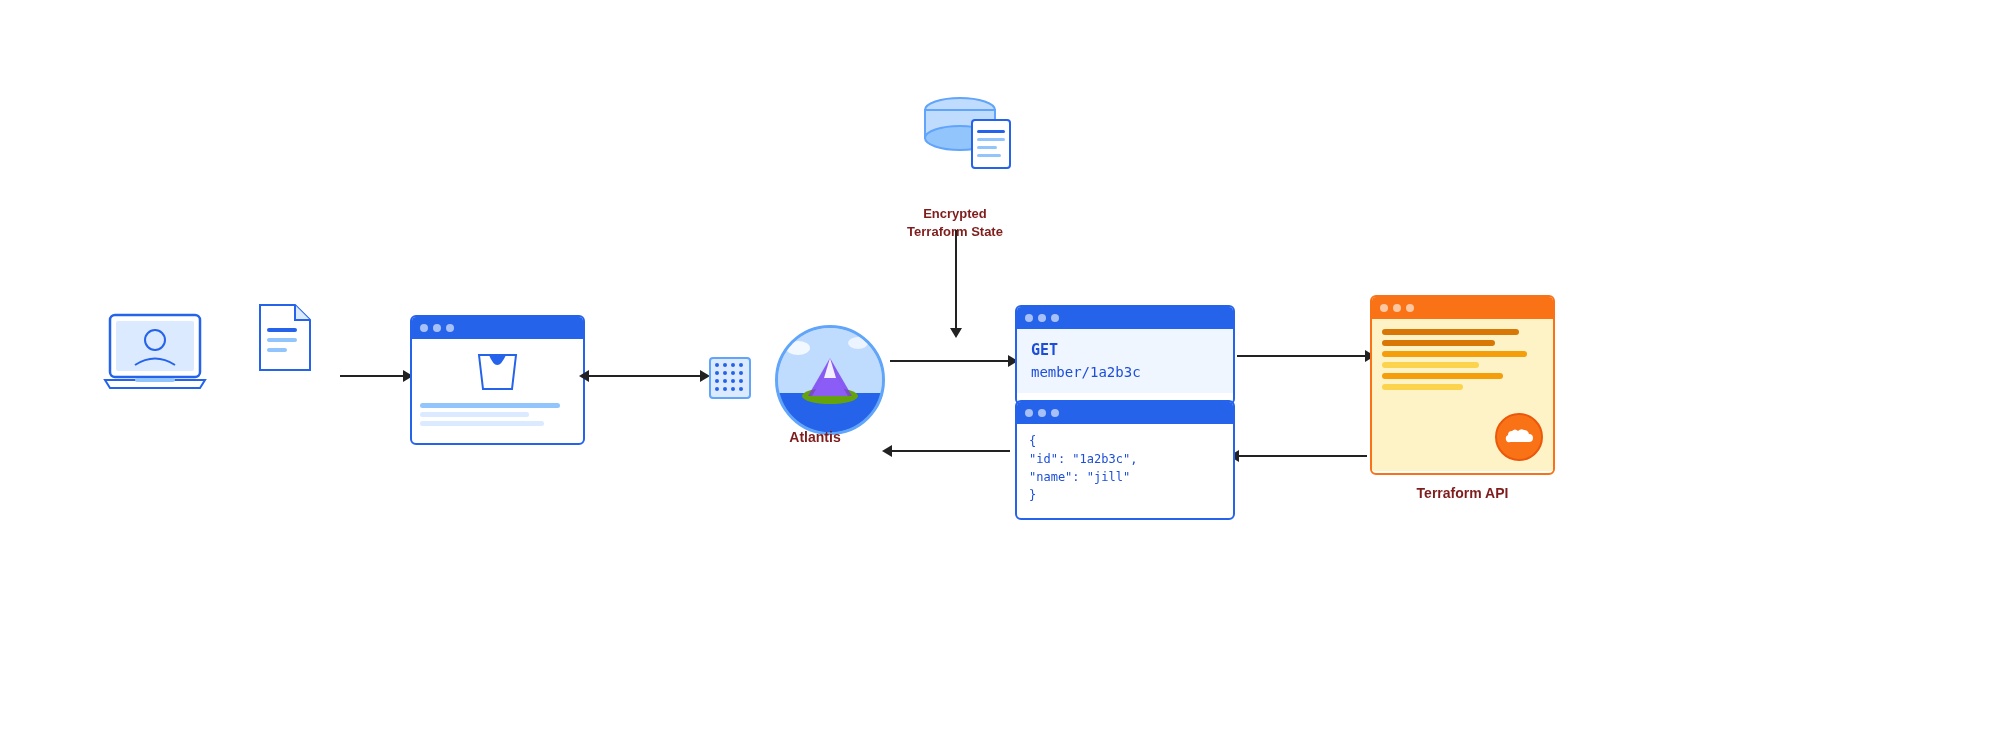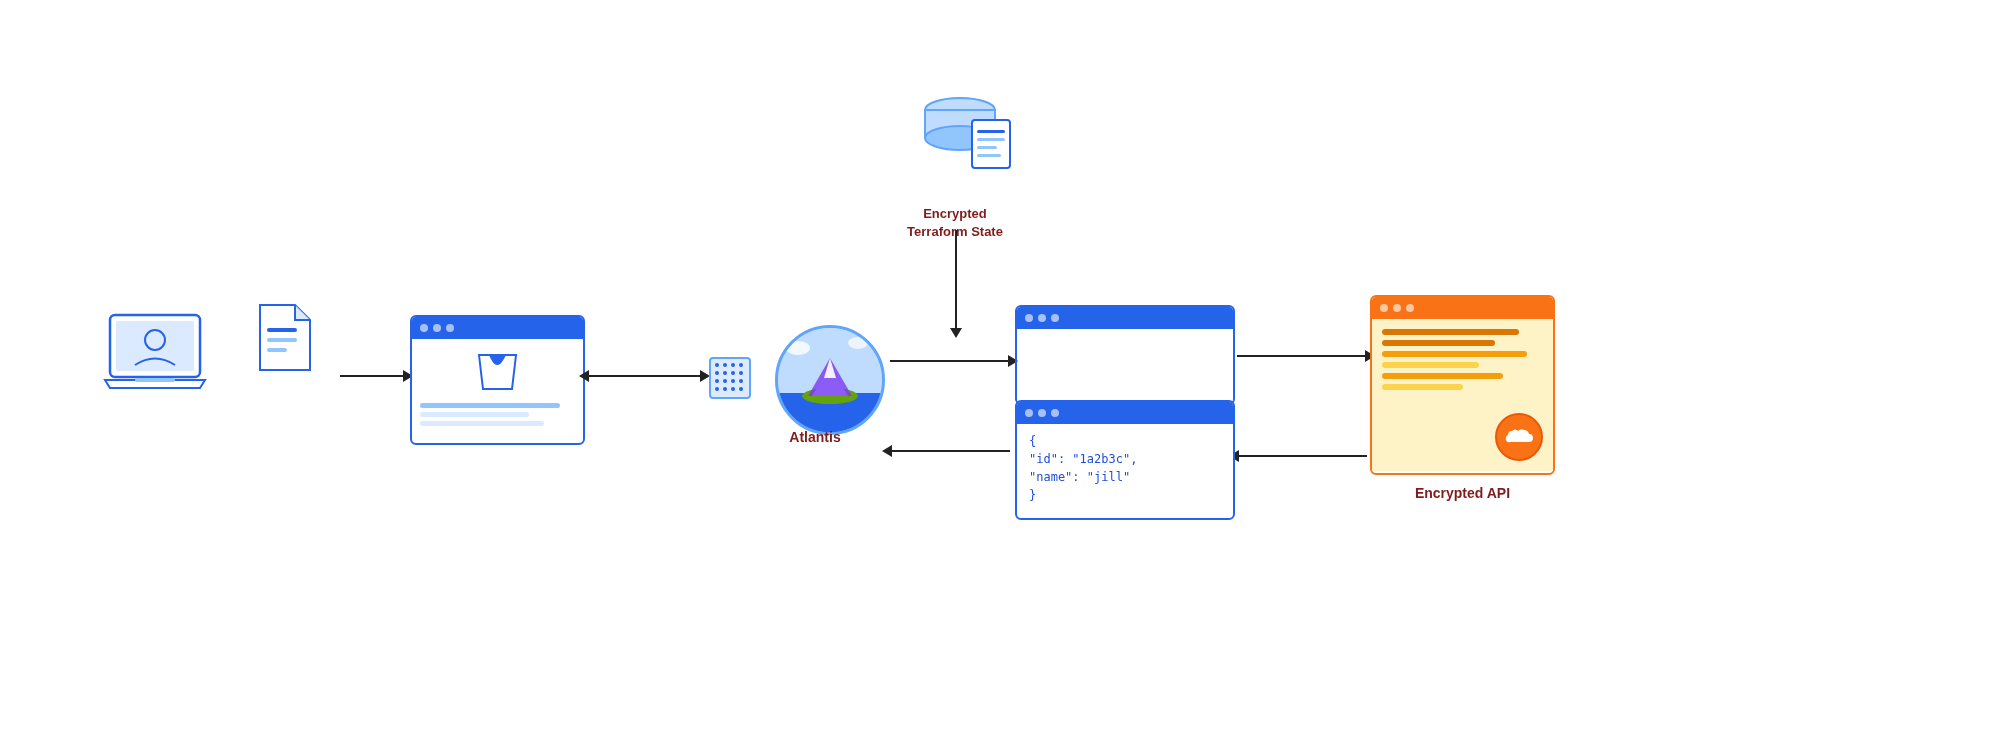--- a/index.html
+++ b/index.html
@@ -269,20 +269,24 @@
   <div class="arrow-line" style="left:890px; top:360px; width:120px;"></div>
 
   <div class="arrow-line left" style="left:890px; top:450px; width:120px;"></div>
 
   <div class="window-box" style="left:1015px; top:305px; width:220px; height:100px;">
     <div class="window-titlebar">
       <div class="dot"></div>
       <div class="dot"></div>
       <div class="dot"></div>
     </div>
+    <div class="window-body" style="background:#eff6ff; padding:10px 14px;">
+      <div class="code-text" style="font-size:15px; font-weight:bold;">GET</div>
+      <div class="code-text" style="font-size:14px;">member/1a2b3c</div>
+    </div>
   </div>
 
   <div class="arrow-line" style="left:1237px; top:355px; width:130px;"></div>
 
   <div class="arrow-line left" style="left:1237px; top:455px; width:130px;"></div>
 
   <div class="window-box" style="left:1015px; top:400px; width:220px; height:120px;">
     <div class="window-titlebar">
       <div class="dot"></div>
       <div class="dot"></div>
@@ -317,15 +321,15 @@
 
             <path d="M26 16 Q30 16 30 12 Q30 8 26 8 Q25 4 21 4 Q18 2 15 5 Q12 2 9 5 Q5 5 5 9 Q2 10 3 14 Q4 17 7 16 Z" fill="white"></path>
 
             <ellipse cx="20" cy="10" rx="4" ry="3" fill="white"></ellipse>
           </svg>
         </div>
       </div>
     </div>
   </div>
 
-  <div class="label" style="left:1370px; top:485px; width:185px;">Encrypted API</div>
+  <div class="label" style="left:1370px; top:485px; width:185px;">Terraform API</div>
 
 </div>
 
 </body></html>

